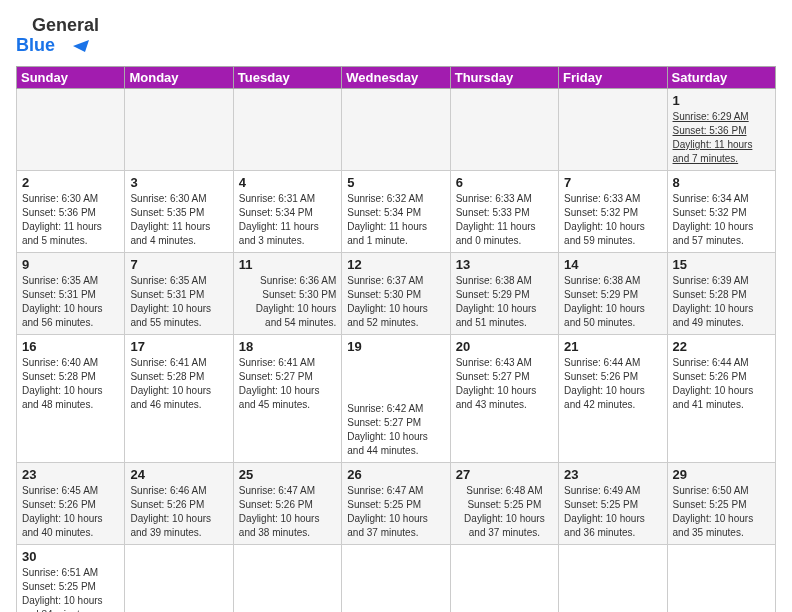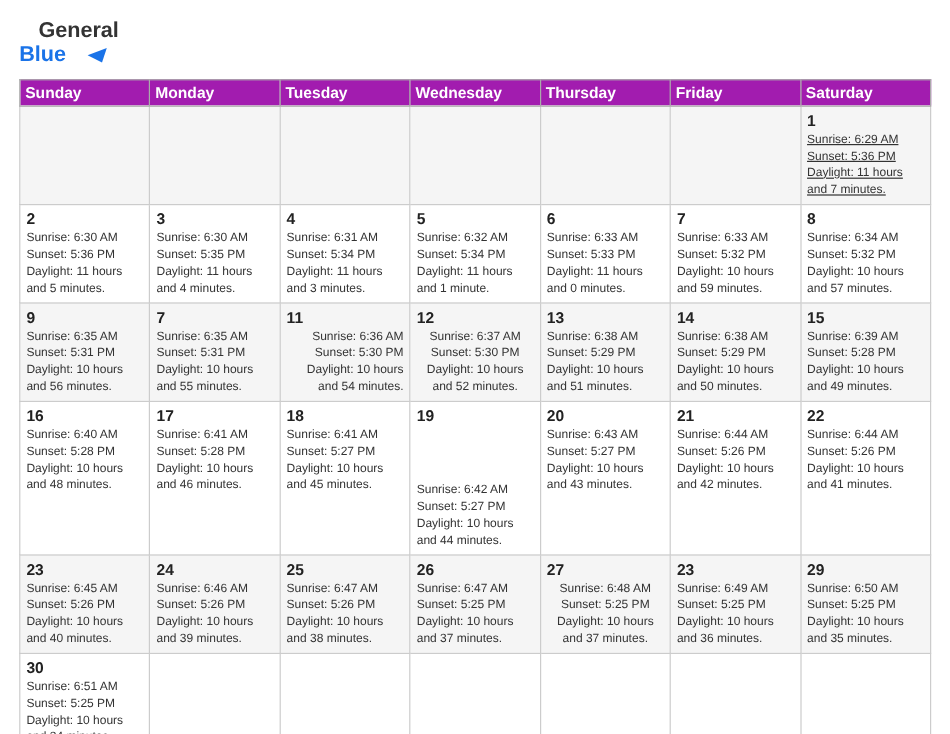--- a/index.html
+++ b/index.html
@@ -187,21 +187,21 @@
 Daylight: 10 hours and 55 minutes.</div>
         </td>
         <td>
           <span class="day-number">11</span>
           <div class="day-info" style="white-space: pre-line; text-align: right;">Sunrise: 6:36 AM
 Sunset: 5:30 PM
 Daylight: 10 hours and 54 minutes.</div>
         </td>
         <td>
           <span class="day-number">12</span>
-          <div class="day-info" style="white-space: pre-line; text-align: center;">Sunrise: 6:37 AM
+          <div class="day-info" style="white-space: pre-line;">Sunrise: 6:37 AM
 Sunset: 5:30 PM
 Daylight: 10 hours and 52 minutes.</div>
         </td>
         <td>
           <span class="day-number">13</span>
           <div class="day-info" style="white-space: pre-line;">Sunrise: 6:38 AM
 Sunset: 5:29 PM
 Daylight: 10 hours and 51 minutes.</div>
         </td>
         <td>

